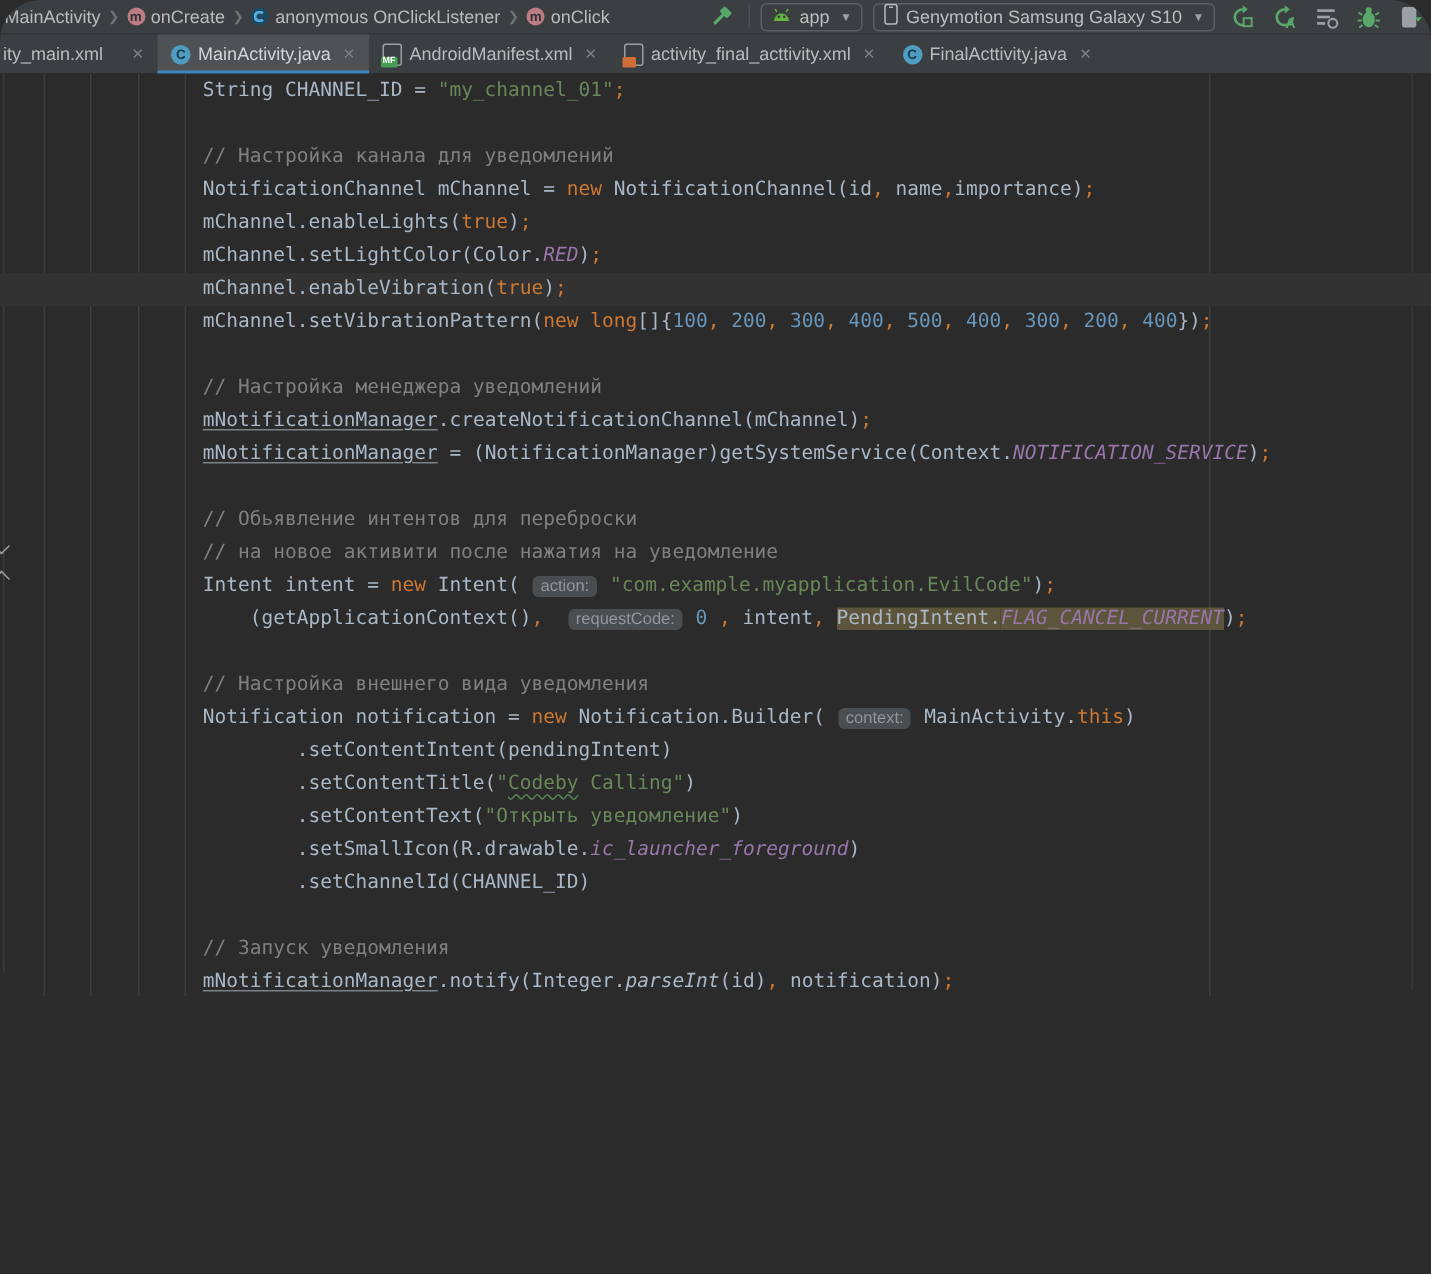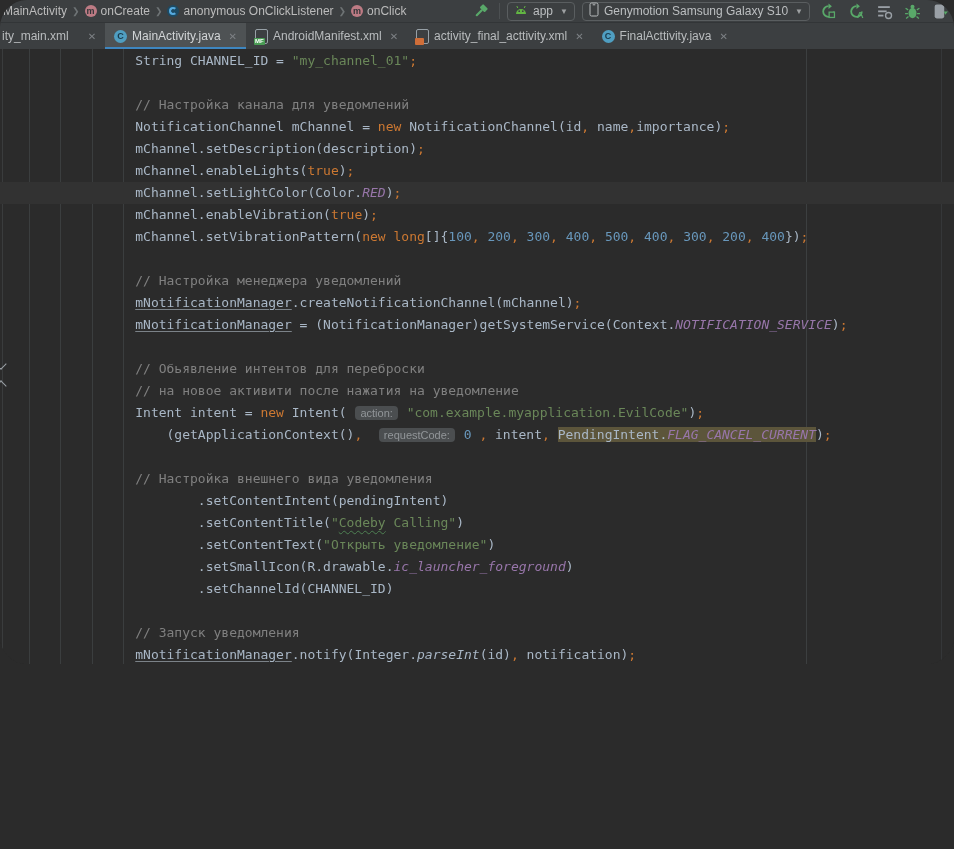--- a/index.html
+++ b/index.html
@@ -211,36 +211,36 @@
     <div class="guide" style="left:123px;height:694px"></div>
     <div class="guide" style="left:2px;height:800px;background:#3a3c3d"></div>
     <div class="margin-line" style="left:806px"></div>
     <div class="margin-line" style="left:941px;background:#353739"></div>
     <div class="cur-line" id="curline" style="top: 133px;"></div>
     <div class="code" id="code">
         <div class="line"><span class="tk-p">                String CHANNEL_ID = </span><span class="tk-s">"my_channel_01"</span><span class="tk-k">;</span></div>
         <div class="line"></div>
         <div class="line"><span class="tk-c">                // Настройка канала для уведомлений</span></div>
         <div class="line"><span class="tk-p">                NotificationChannel mChannel = </span><span class="tk-k">new</span><span class="tk-p"> NotificationChannel(id</span><span class="tk-k">,</span><span class="tk-p"> name</span><span class="tk-k">,</span><span class="tk-p">importance)</span><span class="tk-k">;</span></div>
-        <div class="line"><span class="tk-p">                mChannel.setDescription(description)</span><span class="tk-k">;</span></div>
         <div class="line"><span class="tk-p">                mChannel.enableLights(</span><span class="tk-k">true</span><span class="tk-p">)</span><span class="tk-k">;</span></div>
         <div class="line"><span class="tk-p">                mChannel.setLightColor(Color.</span><span class="tk-sc">RED</span><span class="tk-p">)</span><span class="tk-k">;</span></div>
         <div class="line"><span class="tk-p">                mChannel.enableVibration(</span><span class="tk-k">true</span><span class="tk-p">)</span><span class="tk-k">;</span></div>
         <div class="line"><span class="tk-p">                mChannel.setVibrationPattern(</span><span class="tk-k">new long</span><span class="tk-p">[]{</span><span class="tk-n">100</span><span class="tk-k">,</span><span class="tk-p"> </span><span class="tk-n">200</span><span class="tk-k">,</span><span class="tk-p"> </span><span class="tk-n">300</span><span class="tk-k">,</span><span class="tk-p"> </span><span class="tk-n">400</span><span class="tk-k">,</span><span class="tk-p"> </span><span class="tk-n">500</span><span class="tk-k">,</span><span class="tk-p"> </span><span class="tk-n">400</span><span class="tk-k">,</span><span class="tk-p"> </span><span class="tk-n">300</span><span class="tk-k">,</span><span class="tk-p"> </span><span class="tk-n">200</span><span class="tk-k">,</span><span class="tk-p"> </span><span class="tk-n">400</span><span class="tk-p">})</span><span class="tk-k">;</span></div>
         <div class="line"></div>
         <div class="line"><span class="tk-c">                // Настройка менеджера уведомлений</span></div>
         <div class="line"><span class="tk-p">                </span><span class="tk-f">mNotificationManager</span><span class="tk-p">.createNotificationChannel(mChannel)</span><span class="tk-k">;</span></div>
         <div class="line"><span class="tk-p">                </span><span class="tk-f">mNotificationManager</span><span class="tk-p"> = (NotificationManager)getSystemService(Context.</span><span class="tk-sc">NOTIFICATION_SERVICE</span><span class="tk-p">)</span><span class="tk-k">;</span></div>
         <div class="line"></div>
         <div class="line"><span class="tk-c">                // Обьявление интентов для переброски</span></div>
         <div class="line"><span class="tk-c">                // на новое активити после нажатия на уведомление</span></div>
         <div class="line"><span class="tk-p">                Intent intent = </span><span class="tk-k">new</span><span class="tk-p"> Intent( </span><span class="tk-h">action:</span><span class="tk-p"> </span><span class="tk-s">"com.example.myapplication.EvilCode"</span><span class="tk-p">)</span><span class="tk-k">;</span></div>
         <div class="line"><span class="tk-p">                    (getApplicationContext()</span><span class="tk-k">,</span><span class="tk-p">  </span><span class="tk-h">requestCode:</span><span class="tk-p"> </span><span class="tk-n">0</span><span class="tk-p"> </span><span class="tk-k">,</span><span class="tk-p"> intent</span><span class="tk-k">,</span><span class="tk-p"> </span><span class="tk-p tk-hl">PendingIntent.</span><span class="tk-sc tk-hl">FLAG_CANCEL_CURRENT</span><span class="tk-p">)</span><span class="tk-k">;</span></div>
         <div class="line"></div>
         <div class="line"><span class="tk-c">                // Настройка внешнего вида уведомления</span></div>
+        <div class="line"><span class="tk-p">                Notification notification = </span><span class="tk-k">new</span><span class="tk-p"> Notification.Builder( </span><span class="tk-h">context:</span><span class="tk-p"> MainActivity.</span><span class="tk-k">this</span><span class="tk-p">)</span></div>
         <div class="line"><span class="tk-p">                        .setContentIntent(pendingIntent)</span></div>
         <div class="line"><span class="tk-p">                        .setContentTitle(</span><span class="tk-s">"</span><span class="tk-st">Codeby</span><span class="tk-s"> Calling"</span><span class="tk-p">)</span></div>
         <div class="line"><span class="tk-p">                        .setContentText(</span><span class="tk-s">"Открыть уведомление"</span><span class="tk-p">)</span></div>
         <div class="line"><span class="tk-p">                        .setSmallIcon(R.drawable.</span><span class="tk-sc">ic_launcher_foreground</span><span class="tk-p">)</span></div>
         <div class="line"><span class="tk-p">                        .setChannelId(CHANNEL_ID)</span></div>
         <div class="line"></div>
         <div class="line"><span class="tk-c">                // Запуск уведомления</span></div>
         <div class="line"><span class="tk-p">                </span><span class="tk-f">mNotificationManager</span><span class="tk-p">.notify(Integer.</span><span class="tk-sm">parseInt</span><span class="tk-p">(id)</span><span class="tk-k">,</span><span class="tk-p"> notification)</span><span class="tk-k">;</span></div>
         <div class="line"></div>
         <div class="line"><span class="tk-p">            }</span></div>

